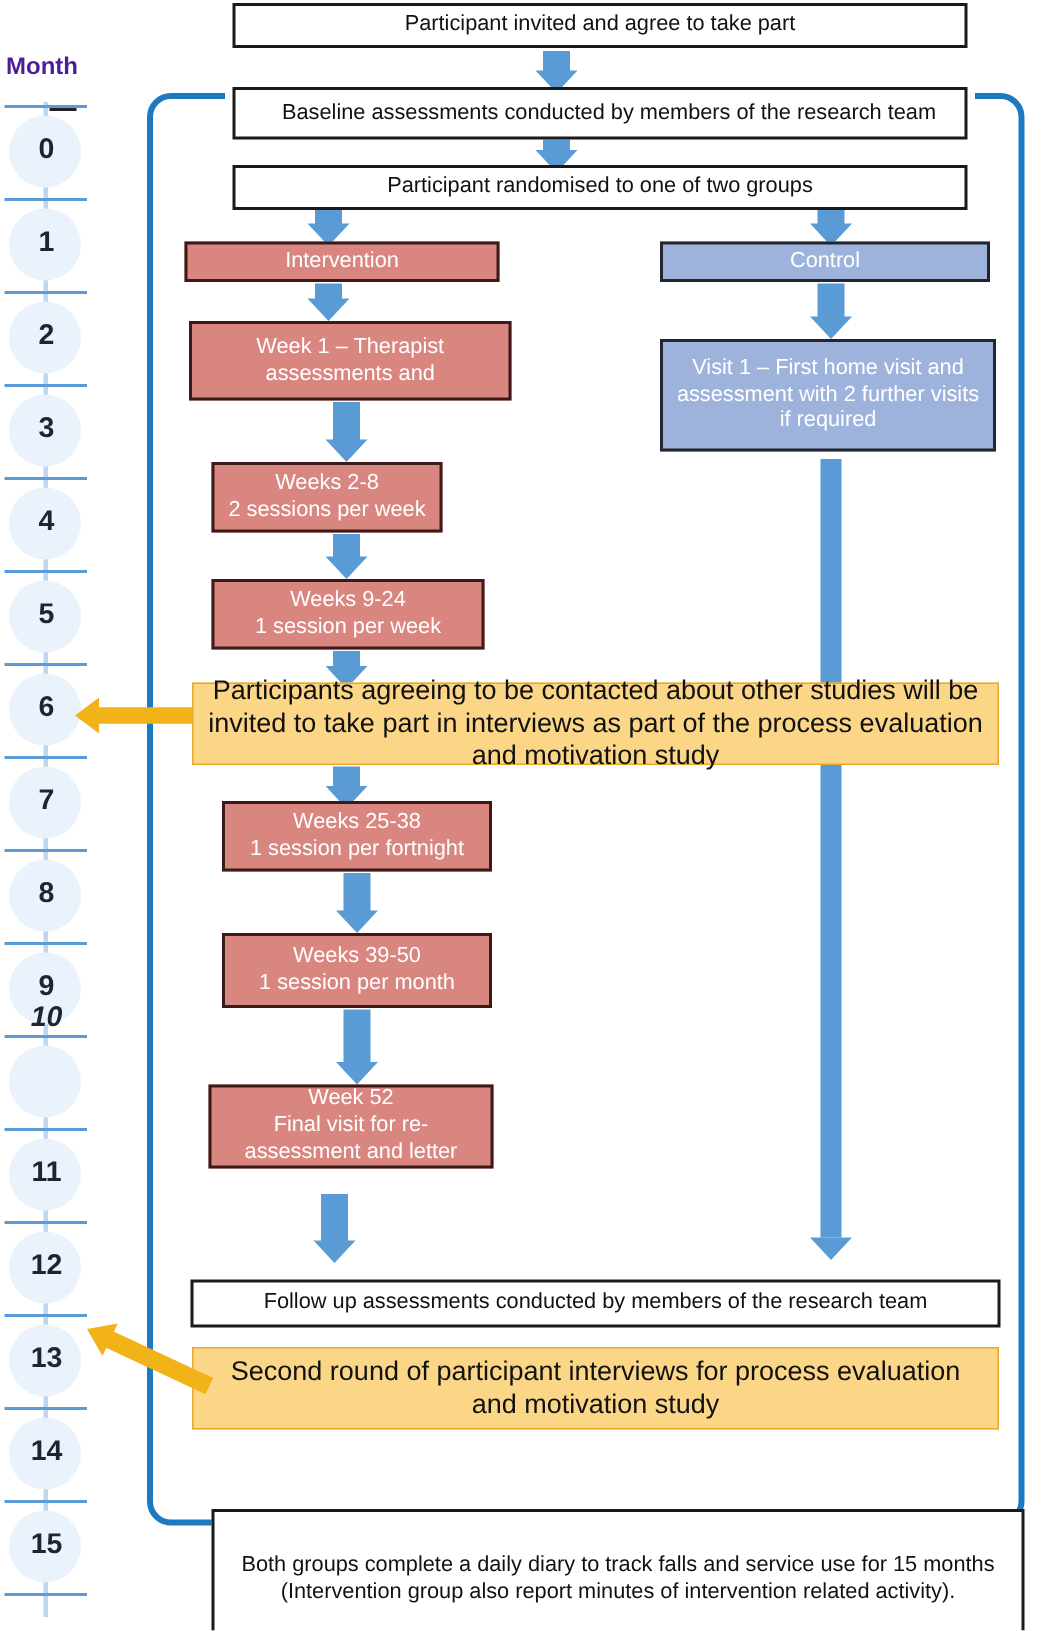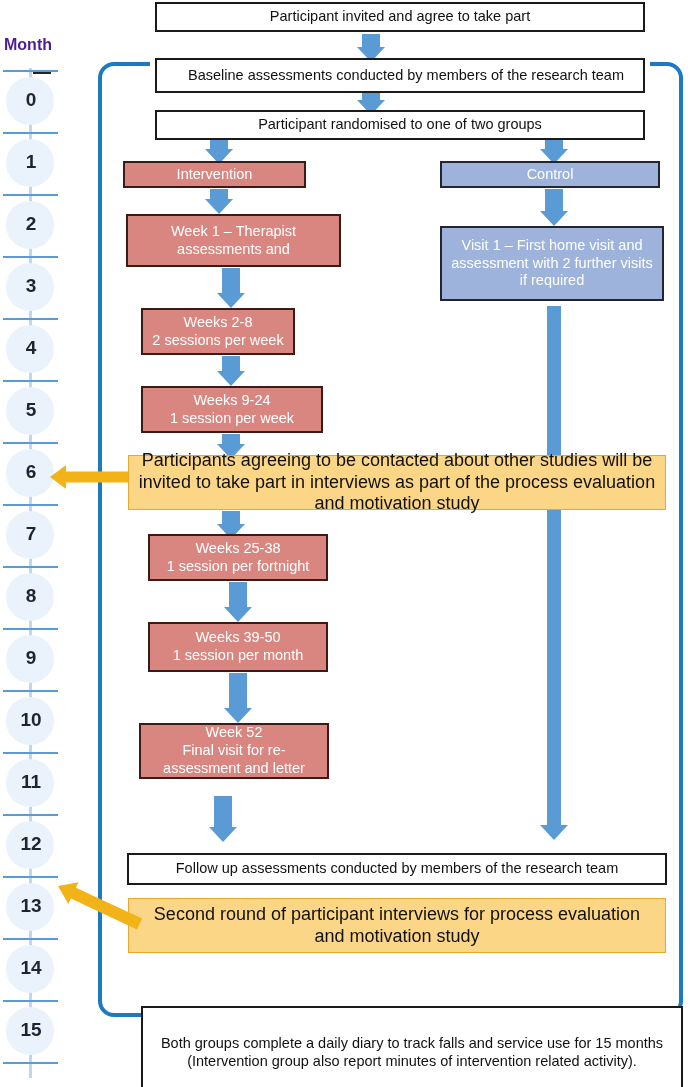--- a/index.html
+++ b/index.html
@@ -247,21 +247,21 @@
     <div class="month-num" style="top:399px;">5</div>
     <div class="month-bubble" style="top:449px;"></div>
     <div class="month-num" style="top:461px;">6</div>
     <div class="month-bubble" style="top:511px;"></div>
     <div class="month-num" style="top:523px;">7</div>
     <div class="month-bubble" style="top:573px;"></div>
     <div class="month-num" style="top:585px;">8</div>
     <div class="month-bubble" style="top:635px;"></div>
     <div class="month-num" style="top:647px;">9</div>
     <div class="month-bubble" style="top:697px;"></div>
-    <div class="month-num" style="top:709px;">10</div>
+    <div class="month-num" style="top:668px;font-style:italic;">10</div>
     <div class="month-bubble" style="top:759px;"></div>
     <div class="month-num" style="top:771px;">11</div>
     <div class="month-bubble" style="top:821px;"></div>
     <div class="month-num" style="top:833px;">12</div>
     <div class="month-bubble" style="top:883px;"></div>
     <div class="month-num" style="top:895px;">13</div>
     <div class="month-bubble" style="top:945px;"></div>
     <div class="month-num" style="top:957px;">14</div>
     <div class="month-bubble" style="top:1007px;"></div>
     <div class="month-num" style="top:1019px;">15</div>
@@ -296,21 +296,21 @@
 
   <div class="arrow-down" style="left:203px; top:138px; width:32px; height:26px;">
     <div class="stem" style="width:18px; height:12px;"></div>
     <div class="head"></div>
   </div>
   <div class="arrow-down" style="left:538px; top:138px; width:32px; height:26px;">
     <div class="stem" style="width:18px; height:12px;"></div>
     <div class="head"></div>
   </div>
 
-  <div class="fbox pink" style="left:123px; top:161px; width:183px; height:27px;">
+  <div class="fbox pink" style="left:123px; top:161px; width:210px; height:27px;">
     <span class="txt">Intervention</span>
   </div>
 
   <div class="arrow-down" style="left:203px; top:189px; width:32px; height:25px;">
     <div class="stem" style="width:18px; height:11px;"></div>
     <div class="head"></div>
   </div>
 
   <div class="fbox pink" style="left:126px; top:214px; width:215px; height:53px;">
     <span class="txt">Week 1 – Therapist assessments and</span>

